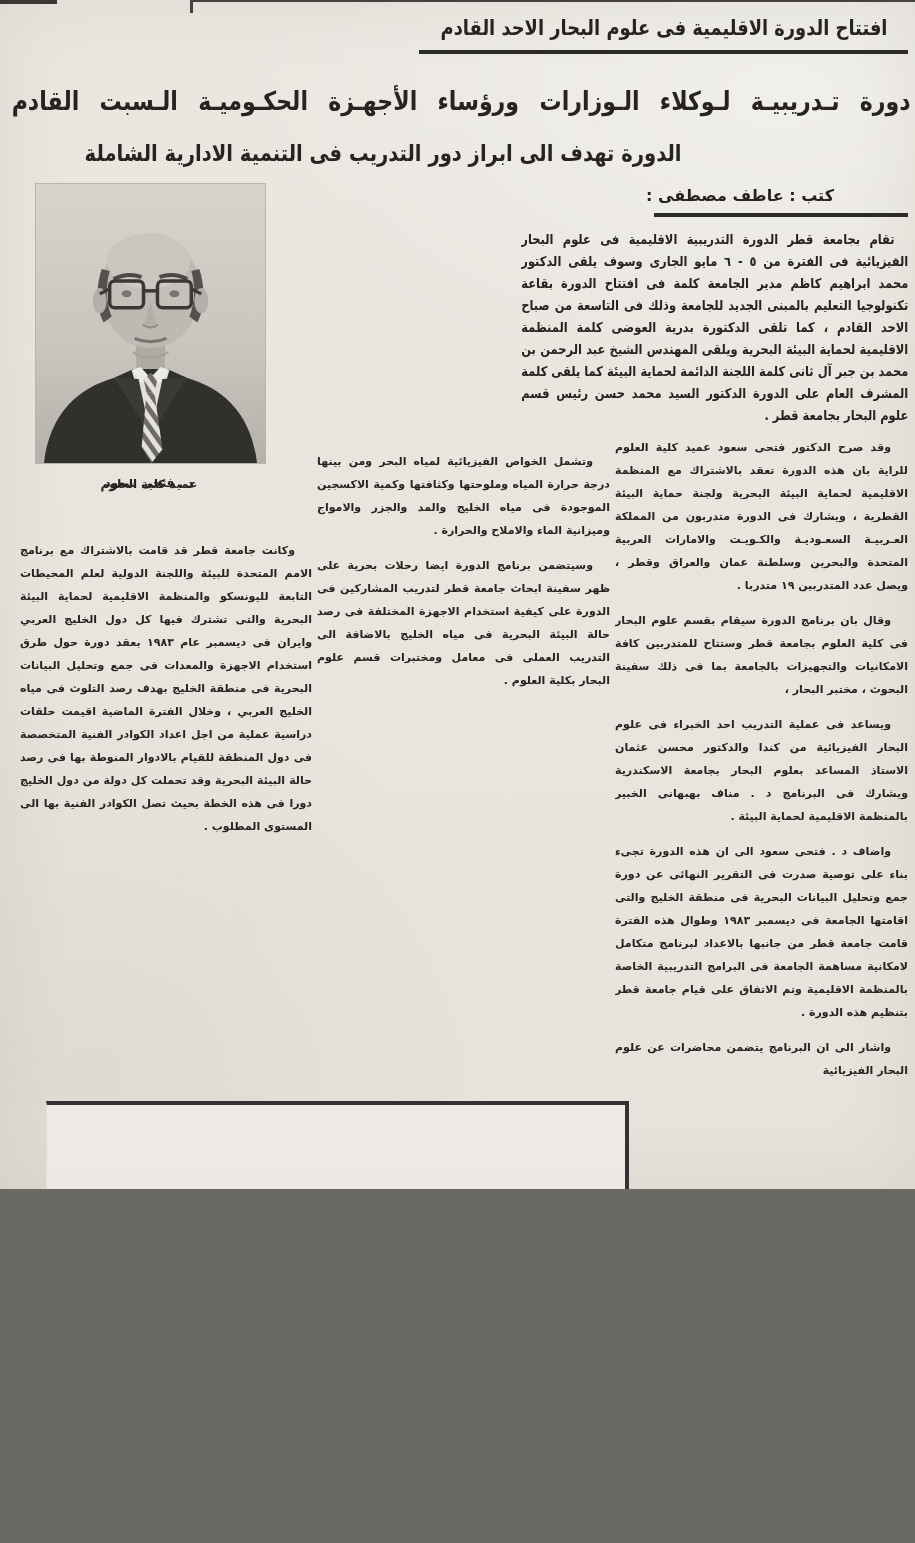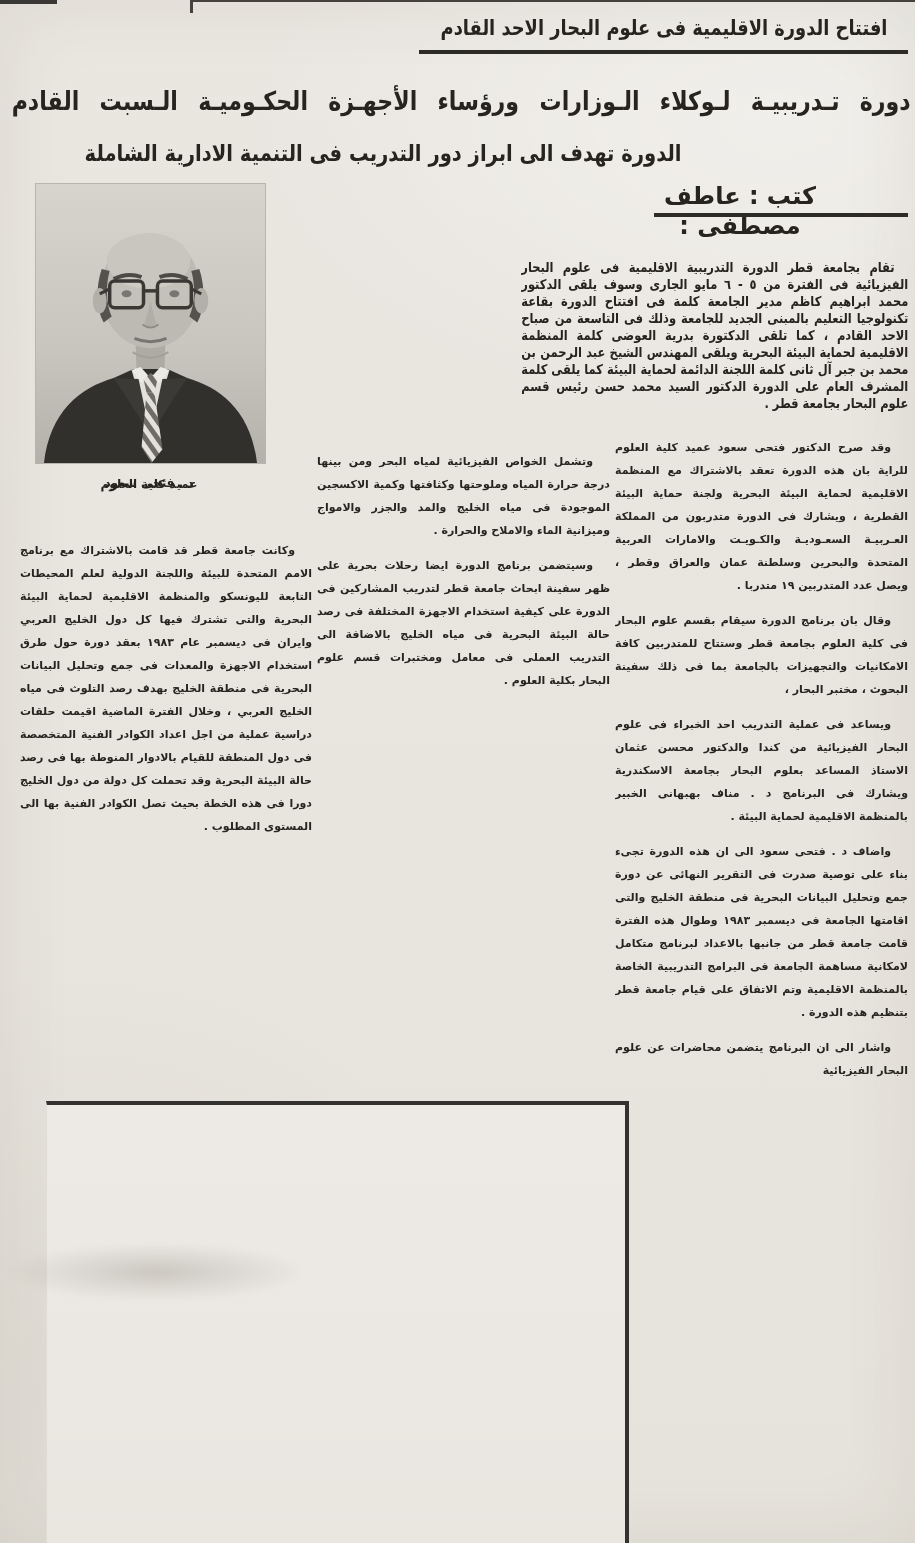--- a/index.html
+++ b/index.html
@@ -1,21 +1,21 @@
 <!DOCTYPE html>
 <html lang="ar"><head>
 <meta charset="utf-8">
 <style>
   * { box-sizing: border-box; margin: 0; padding: 0; }
   html, body { margin: 0; padding: 0; background: #6b6964; }
 
   .page {
     position: relative;
     width: 915px;
-    height: 1543px;
+    height: 1189px;
     overflow: hidden;
     direction: rtl;
     color: #272420;
     font-family: "DejaVu Sans", "Liberation Sans", sans-serif;
     font-weight: bold;
     background:
       radial-gradient(900px 500px at 85% 8%, rgba(255,255,255,.35), rgba(255,255,255,0) 60%),
       radial-gradient(700px 700px at 10% 90%, rgba(90,80,60,.06), rgba(0,0,0,0) 60%),
       linear-gradient(#eae7e1, #e6e3dc);
     box-shadow: inset 0 0 80px rgba(60,50,30,.08);
@@ -39,36 +39,36 @@
   .kicker { top: 9px; right: 10px; width: 482px; font-size: 21px; line-height: 38px; }
   .kicker .sq { text-align: center; }
   .kicker-rule { top: 50px; right: 7px; width: 489px; height: 4px; }
 
   .headline { top: 79px; right: 4px; width: 899px; font-size: 26px; line-height: 44px; }
   .headline .sq { text-align: justify; text-align-last: justify; word-spacing: 3px; }
 
   .subheadline { top: 134px; right: 35px; width: 845px; font-size: 23px; line-height: 38px; }
   .subheadline .sq { text-align: center; }
 
-  .byline { top: 181px; right: 50px; width: 250px; font-size: 24px; line-height: 30px; text-align: center; }
+  .byline { top: 181px; right: 50px; width: 250px; font-size: 16px; line-height: 30px; text-align: center; }
   .byline-rule { top: 213px; right: 7px; width: 254px; height: 4px; }
 
   .photo-frame {
     left: 35px; top: 183px; width: 231px; height: 281px;
     background: #cac7c1; border: 1px solid #b8b5af;
   }
   .photo-frame svg { display: block; width: 100%; height: 100%; }
 
   .caption { left: 18px; width: 262px; text-align: center; font-size: 12px; line-height: 26px; }
   .caption-1 { top: 470px; }
   .caption-2 { top: 471px; }
 
   .intro {
     top: 228px; right: 7px; width: 387px; height: 220px;
-    overflow: hidden; font-size: 13.5px; line-height: 17px; margin-top: 31px;
+    overflow: hidden; font-size: 13.5px; line-height: 22px;
   }
   .intro .sq { text-align: justify; }
   .intro p { text-indent: 16px; }
 
   .col { overflow: hidden; font-size: 11px; line-height: 23px; text-align: justify; }
   .col p { text-indent: 17px; margin-bottom: 12px; }
   .col-right { top: 436px; right: 7px;  width: 293px; height: 1090px; }
   .col-mid   { top: 450px; right: 305px; width: 293px; height: 650px; }
   .col-left  { top: 539px; left: 20px;  width: 292px; height: 556px; }
 

